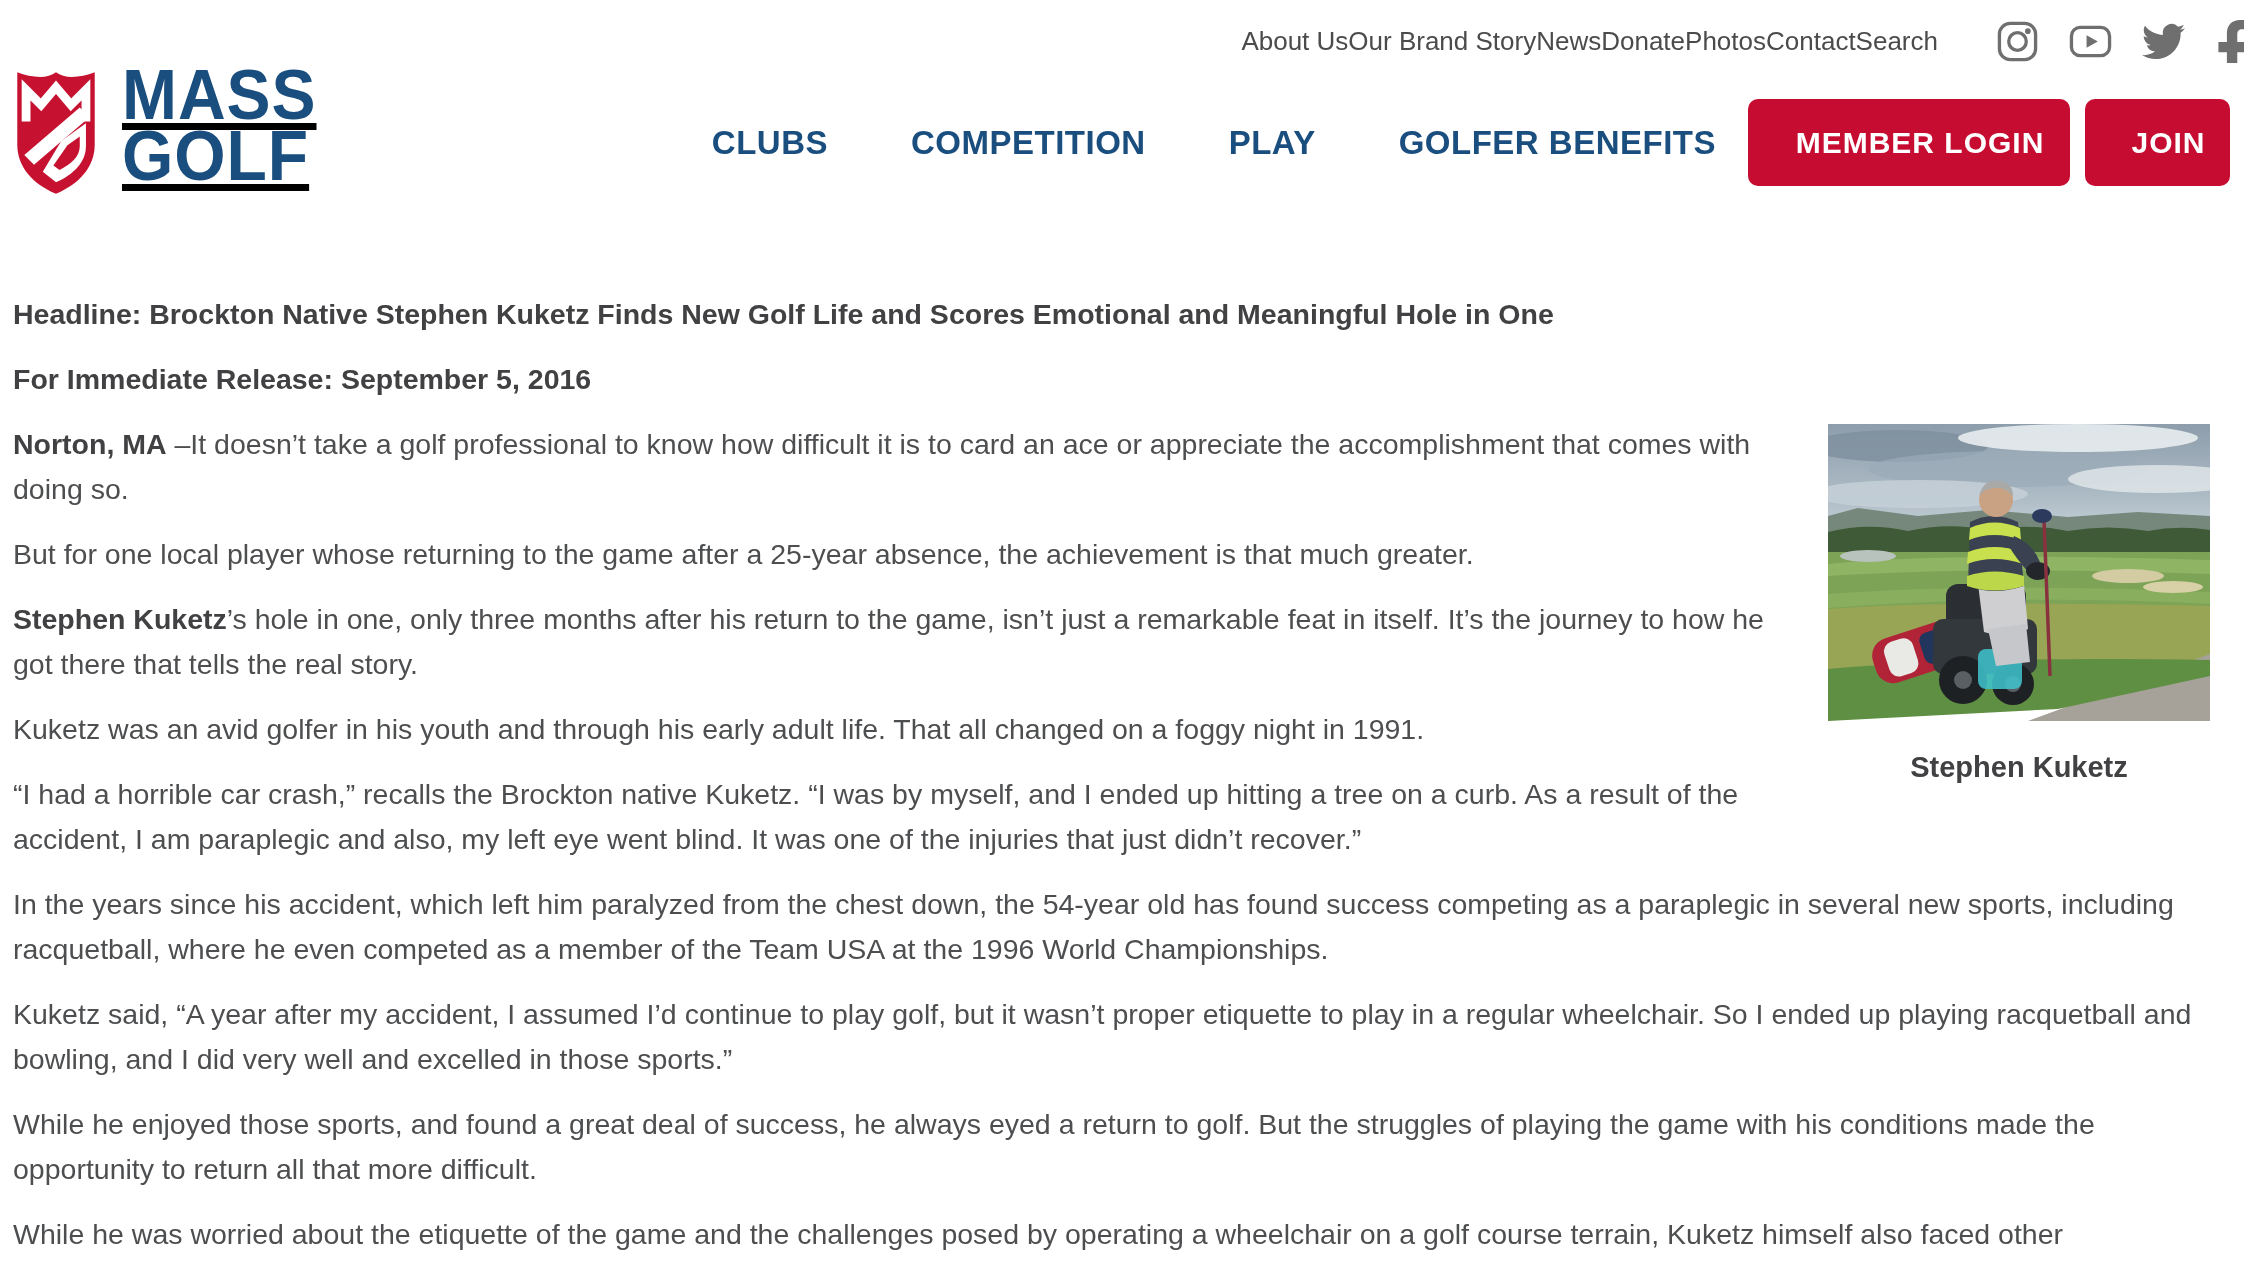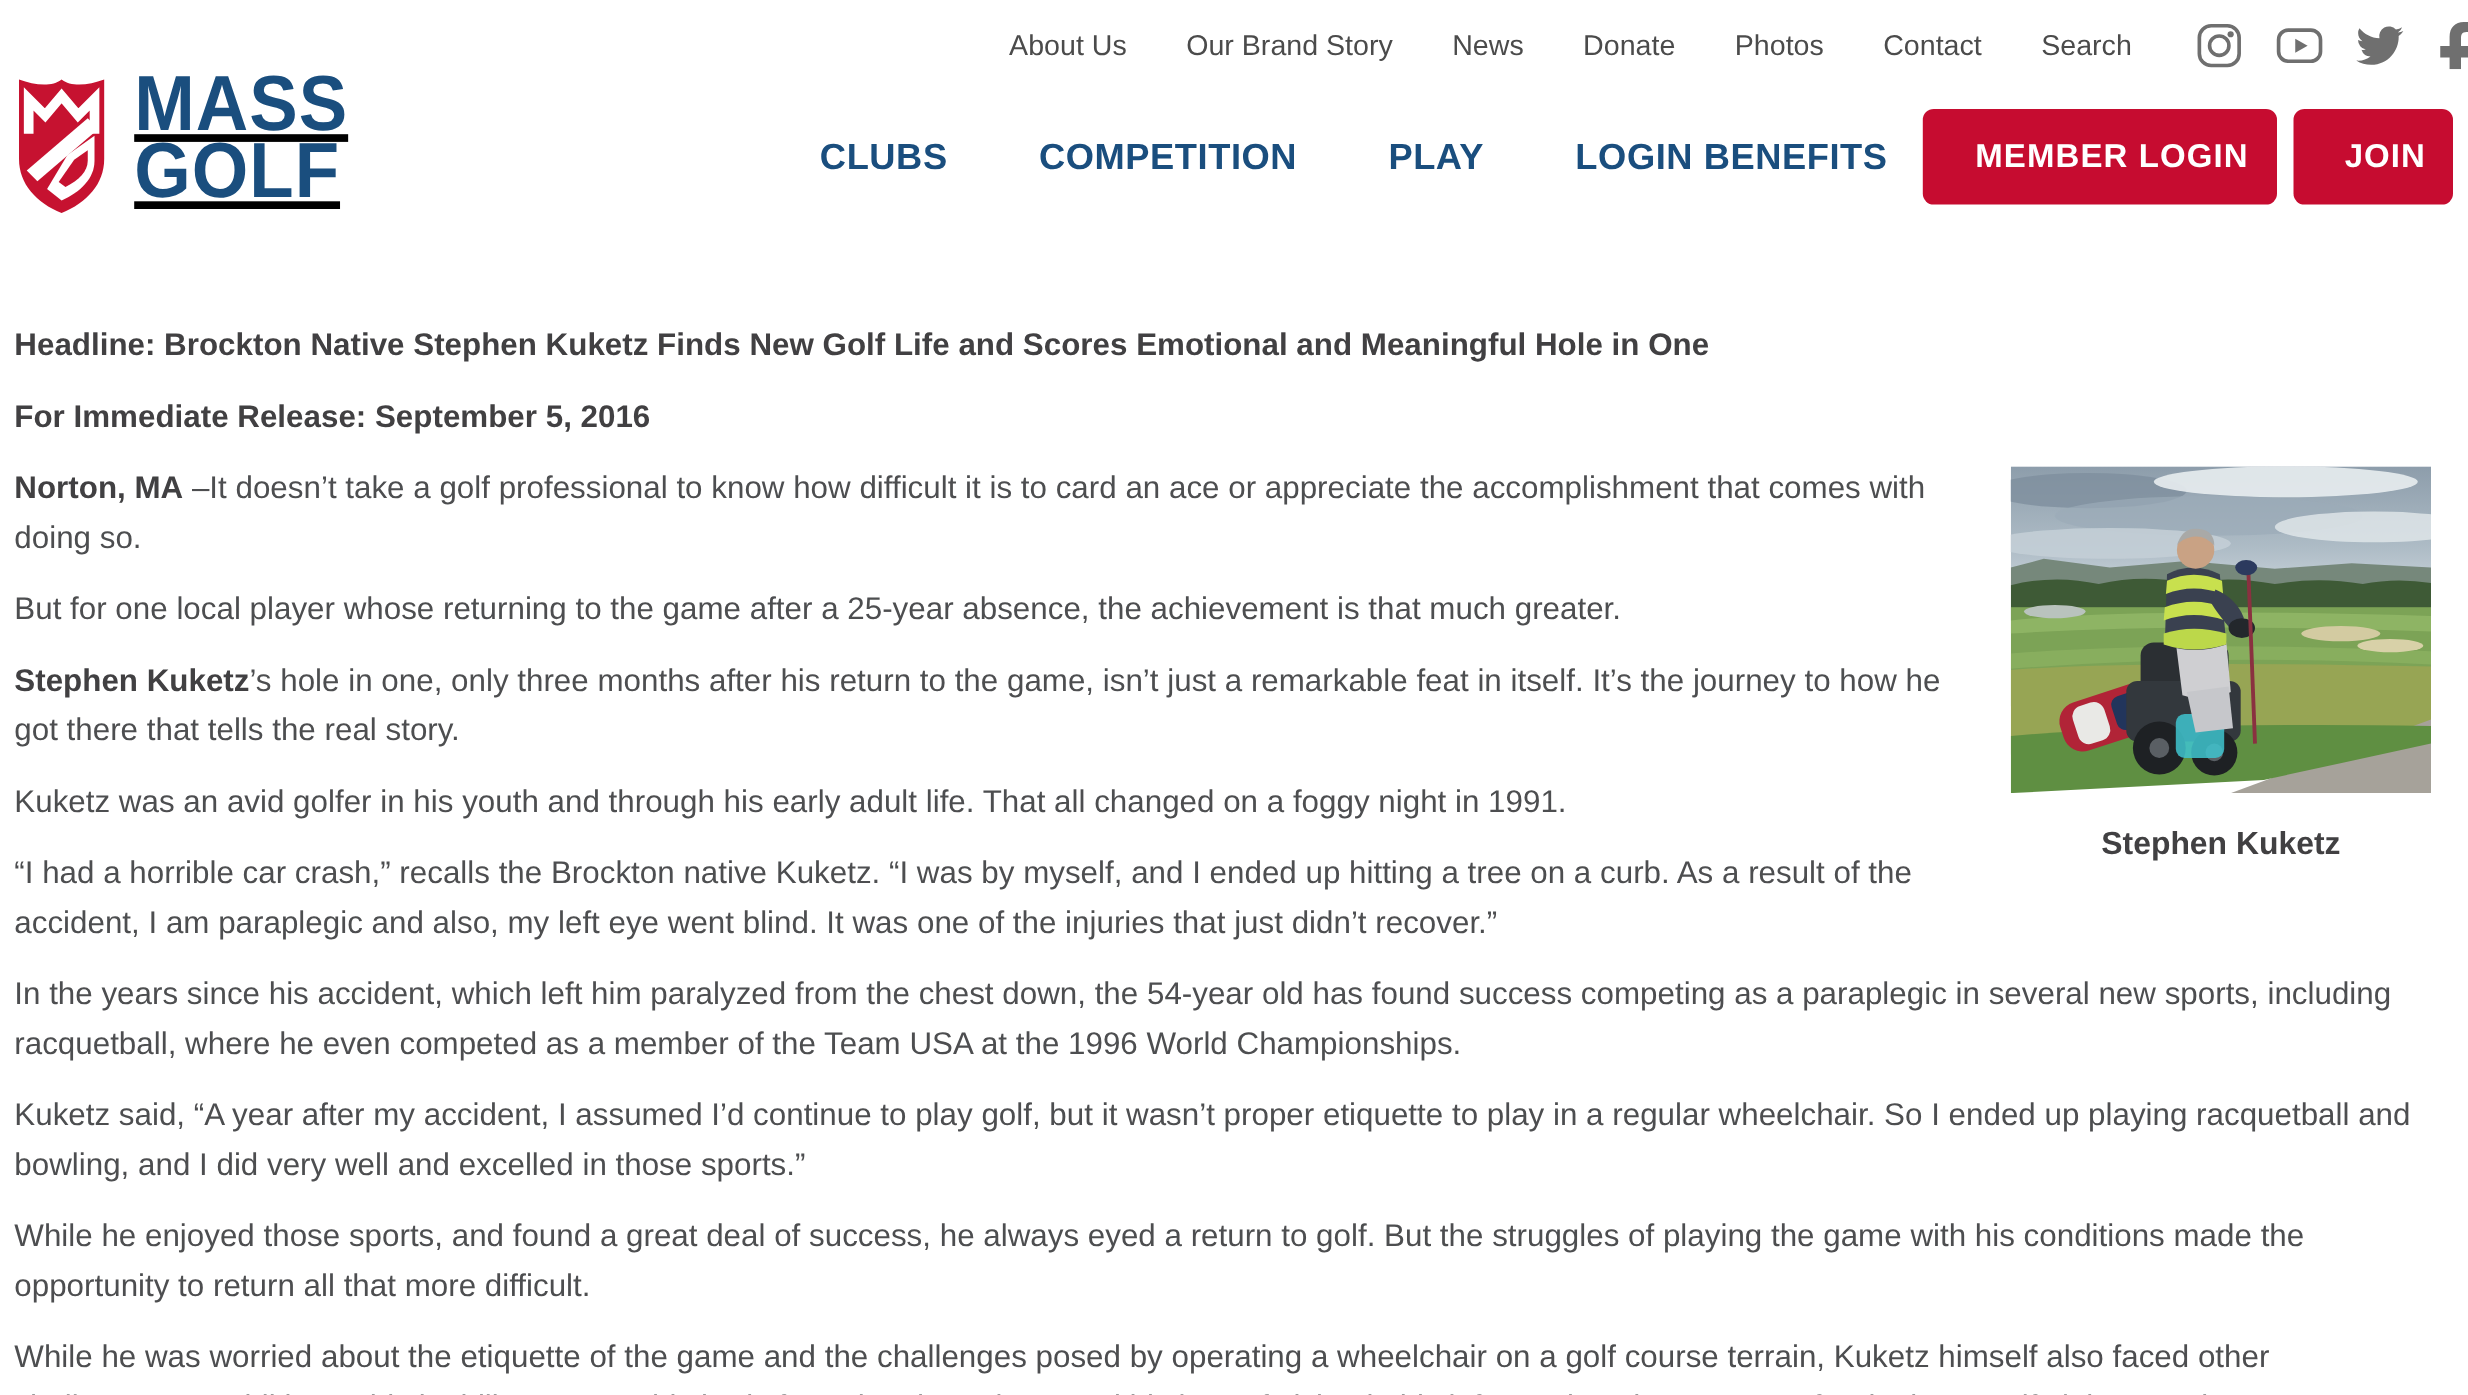--- a/index.html
+++ b/index.html
@@ -16,21 +16,21 @@
   .logo { position:absolute; left:12px; top:64px; display:flex; align-items:flex-start; cursor:pointer;text-decoration:underline; }
   .shield-svg { width:88px; height:138px; display:block; }
   .wordmark {
     margin-left:22px; margin-top:0px;
     font-weight:bold; font-size:71px; line-height:61px;
     color:#1A4E7E; letter-spacing:1px;
     transform:scaleX(0.93); transform-origin:left top;
   }
 
   .utility-nav { position:absolute; top:20px; right:0px; display:flex; align-items:center; }
-  .utility-links { display:flex; gap:54px; align-items:center; }
+  .utility-links { display:flex; align-items:center; }
   .utility-links .ulink { font-size:26px; color:#4b4b4b; cursor:pointer; white-space:nowrap; }
   .social { display:flex; gap:30px; align-items:center; margin-left:58px; margin-right:-14px; }
   .social .sicon { width:43px; height:43px; cursor:pointer; display:block; }
 
   .main-nav { position:absolute; top:99px; right:14px; height:87px; display:flex; align-items:center; }
   .nav-links { display:flex; gap:83px; align-items:center; margin-right:32px; }
   .nav-links .nlink { font-size:33px; font-weight:bold; color:#1A4E7E; letter-spacing:0.5px; white-space:nowrap; cursor:pointer; }
   .btn {
     background:#C60C30; color:#fff; font-weight:bold; font-size:30px;
     letter-spacing:1px; border:none; border-radius:10px; height:87px;
@@ -102,21 +102,21 @@
         <path fill="#6F6F6F" d="M15.2 5.1h3V.15C17.67.07 15.9 0 13.85 0 9.57 0 6.64 2.7 6.64 7.66v4.57H1.9v5.8h4.74V24h5.8v-5.97h4.55l.72-5.8h-5.27V8.2c0-1.68.45-3.1 2.76-3.1z"></path>
       </svg>
     </div>
   </div>
 
   <div class="main-nav">
     <div class="nav-links">
       <span class="nlink">CLUBS</span>
       <span class="nlink">COMPETITION</span>
       <span class="nlink">PLAY</span>
-      <span class="nlink">LOGIN BENEFITS</span>
+      <span class="nlink">GOLFER BENEFITS</span>
     </div>
     <button class="btn btn-member">MEMBER LOGIN</button>
     <button class="btn btn-join">JOIN</button>
   </div>
 </div>
 
 <div class="article">
 
   <p class="headline">Headline: Brockton Native Stephen Kuketz Finds New Golf Life and Scores Emotional and Meaningful Hole in One</p>
   <p class="release">For Immediate Release: September 5, 2016</p>

